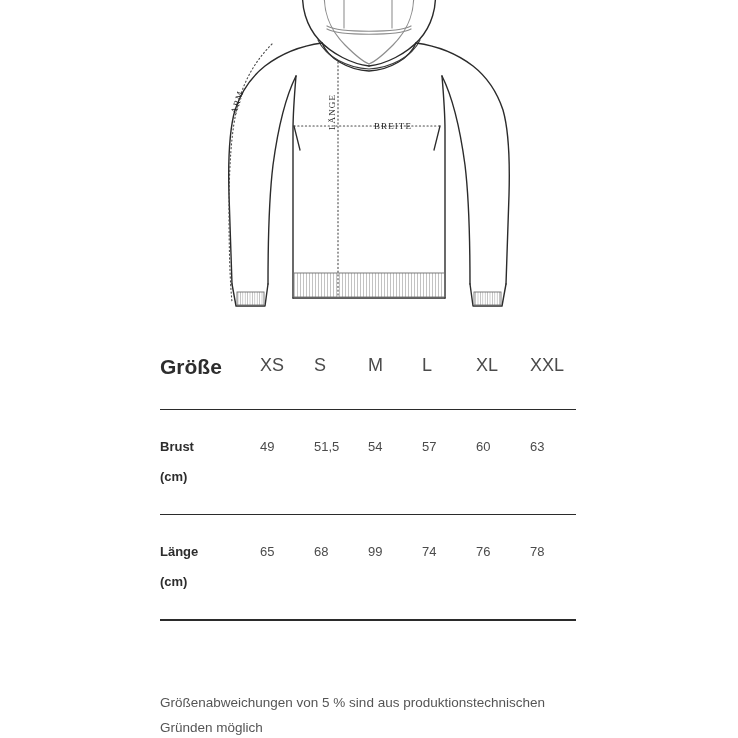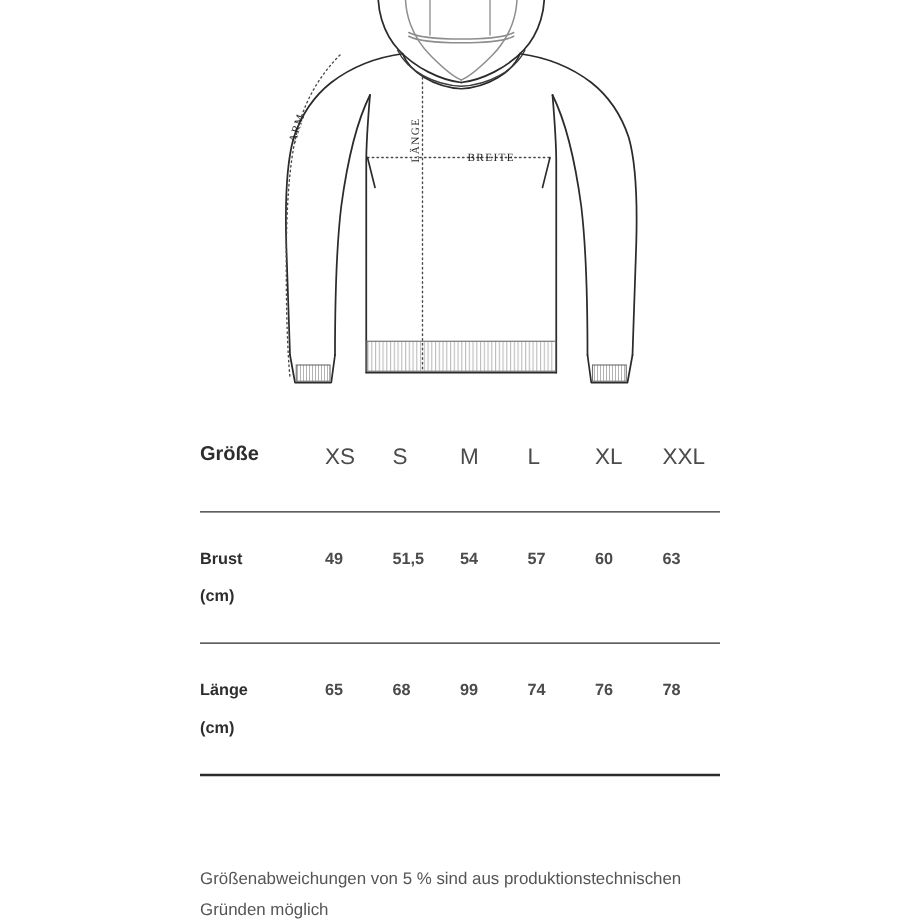--- a/index.html
+++ b/index.html
@@ -93,34 +93,34 @@
   table.sizes {
     border-collapse: collapse;
     width: 416px;
     table-layout: fixed;
   }
   table.sizes th,
   table.sizes td {
     text-align: left;
     vertical-align: top;
     padding: 0;
-    font-weight: bold;
+    font-weight: normal;
   }
   col.c-label { width: 100px; }
   col.c-val   { width: 54px; }
 
   tr.head-row th {
     font-size: 18px;
     color: #4b4b4b;
     font-weight: normal;
     padding-bottom: 26px;
     height: 28px;
   }
   tr.head-row th.rowlabel {
-    font-size: 16px;
+    font-size: 21px;
     font-weight: bold;
     color: #2d2d2d;
   }
 
   tr.data-row td {
     font-size: 13px;
     color: #4b4b4b;
     padding-top: 22px;
     padding-bottom: 22px;
     line-height: 30px;

